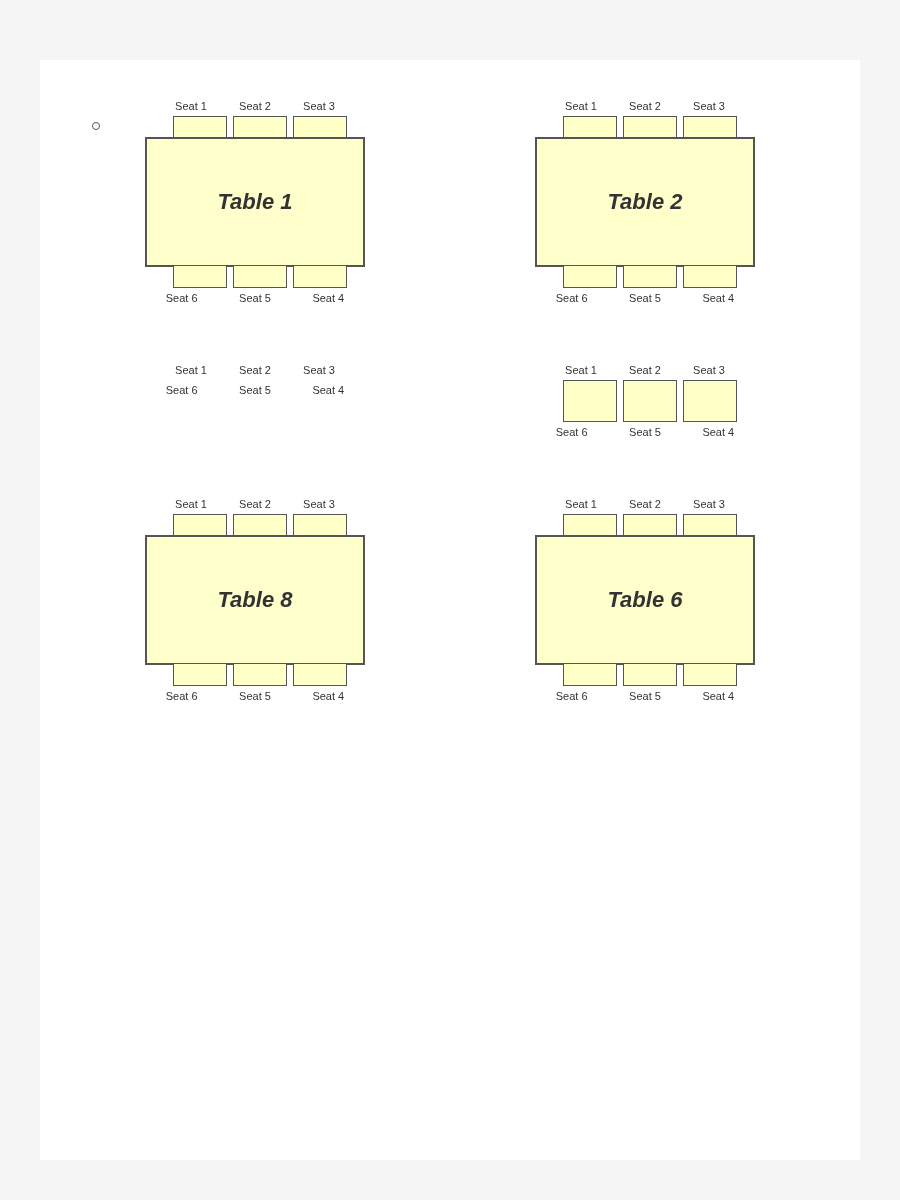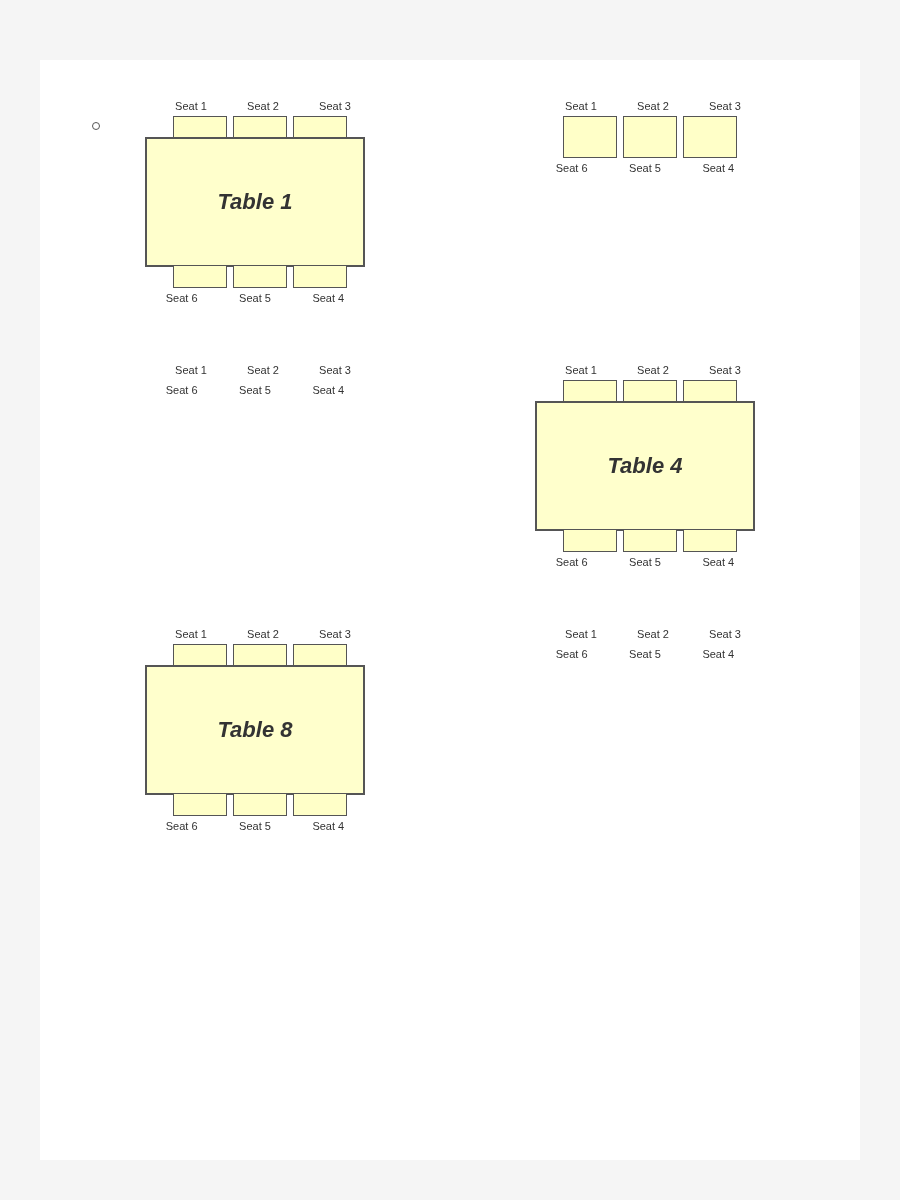--- a/index.html
+++ b/index.html
@@ -41,24 +41,24 @@
     }
 
     .table-unit {
       display: flex;
       flex-direction: column;
       align-items: center;
     }
 
     .seat-labels-top {
       display: flex;
-      gap: 12px;
+      gap: 4px;
       margin-bottom: 4px;
       width: 220px;
-      justify-content: flex-end;
+      justify-content: center;
     }
 
     .seat-labels-bottom {
       display: flex;
       gap: 0px;
       margin-top: 4px;
       width: 220px;
       justify-content: space-around;
     }
 
@@ -163,58 +163,58 @@
           <span class="seat-label">Seat 1</span>
           <span class="seat-label">Seat 2</span>
           <span class="seat-label">Seat 3</span>
         </div>
         <div class="table-body">
           <div class="chairs-top">
             <div class="chair chair-top"></div>
             <div class="chair chair-top"></div>
             <div class="chair chair-top"></div>
           </div>
-          <div class="chairs-bottom">
-            <div class="chair chair-bottom"></div>
-            <div class="chair chair-bottom"></div>
-            <div class="chair chair-bottom"></div>
-          </div>
-        </div>
-        <div class="seat-labels-bottom">
-          <span class="seat-label">Seat 6</span>
-          <span class="seat-label">Seat 5</span>
-          <span class="seat-label">Seat 4</span>
-        </div>
-      </div>
-      <div class="table-unit">
-        <div class="seat-labels-top">
-          <span class="seat-label">Seat 1</span>
-          <span class="seat-label">Seat 2</span>
-          <span class="seat-label">Seat 3</span>
-        </div>
-        <div class="seat-labels-bottom">
-          <span class="seat-label">Seat 6</span>
-          <span class="seat-label">Seat 5</span>
-          <span class="seat-label">Seat 4</span>
-        </div>
-      </div>
-      <div class="table-unit">
-        <div class="seat-labels-top">
-          <span class="seat-label">Seat 1</span>
-          <span class="seat-label">Seat 2</span>
-          <span class="seat-label">Seat 3</span>
-        </div>
-        <div class="table-body">
-          <div class="chairs-top">
-            <div class="chair chair-top"></div>
-            <div class="chair chair-top"></div>
-            <div class="chair chair-top"></div>
-          </div>
-          <div class="table-rect">
-            <span class="table-name">Table 4</span>
+          <div class="table-rect">
+            <span class="table-name">Table 2</span>
+          </div>
+          <div class="chairs-bottom">
+            <div class="chair chair-bottom"></div>
+            <div class="chair chair-bottom"></div>
+            <div class="chair chair-bottom"></div>
+          </div>
+        </div>
+        <div class="seat-labels-bottom">
+          <span class="seat-label">Seat 6</span>
+          <span class="seat-label">Seat 5</span>
+          <span class="seat-label">Seat 4</span>
+        </div>
+      </div>
+      <div class="table-unit">
+        <div class="seat-labels-top">
+          <span class="seat-label">Seat 1</span>
+          <span class="seat-label">Seat 2</span>
+          <span class="seat-label">Seat 3</span>
+        </div>
+        <div class="seat-labels-bottom">
+          <span class="seat-label">Seat 6</span>
+          <span class="seat-label">Seat 5</span>
+          <span class="seat-label">Seat 4</span>
+        </div>
+      </div>
+      <div class="table-unit">
+        <div class="seat-labels-top">
+          <span class="seat-label">Seat 1</span>
+          <span class="seat-label">Seat 2</span>
+          <span class="seat-label">Seat 3</span>
+        </div>
+        <div class="table-body">
+          <div class="chairs-top">
+            <div class="chair chair-top"></div>
+            <div class="chair chair-top"></div>
+            <div class="chair chair-top"></div>
           </div>
           <div class="chairs-bottom">
             <div class="chair chair-bottom"></div>
             <div class="chair chair-bottom"></div>
             <div class="chair chair-bottom"></div>
           </div>
         </div>
         <div class="seat-labels-bottom">
           <span class="seat-label">Seat 6</span>
           <span class="seat-label">Seat 5</span>
@@ -246,20 +246,35 @@
           <span class="seat-label">Seat 6</span>
           <span class="seat-label">Seat 5</span>
           <span class="seat-label">Seat 4</span>
         </div>
       </div>
       <div class="table-unit">
         <div class="seat-labels-top">
           <span class="seat-label">Seat 1</span>
           <span class="seat-label">Seat 2</span>
           <span class="seat-label">Seat 3</span>
+        </div>
+        <div class="table-body">
+          <div class="chairs-top">
+            <div class="chair chair-top"></div>
+            <div class="chair chair-top"></div>
+            <div class="chair chair-top"></div>
+          </div>
+          <div class="table-rect">
+            <span class="table-name">Table 6</span>
+          </div>
+          <div class="chairs-bottom">
+            <div class="chair chair-bottom"></div>
+            <div class="chair chair-bottom"></div>
+            <div class="chair chair-bottom"></div>
+          </div>
         </div>
         <div class="seat-labels-bottom">
           <span class="seat-label">Seat 6</span>
           <span class="seat-label">Seat 5</span>
           <span class="seat-label">Seat 4</span>
         </div>
       </div>
     </div>
 </div>
 

